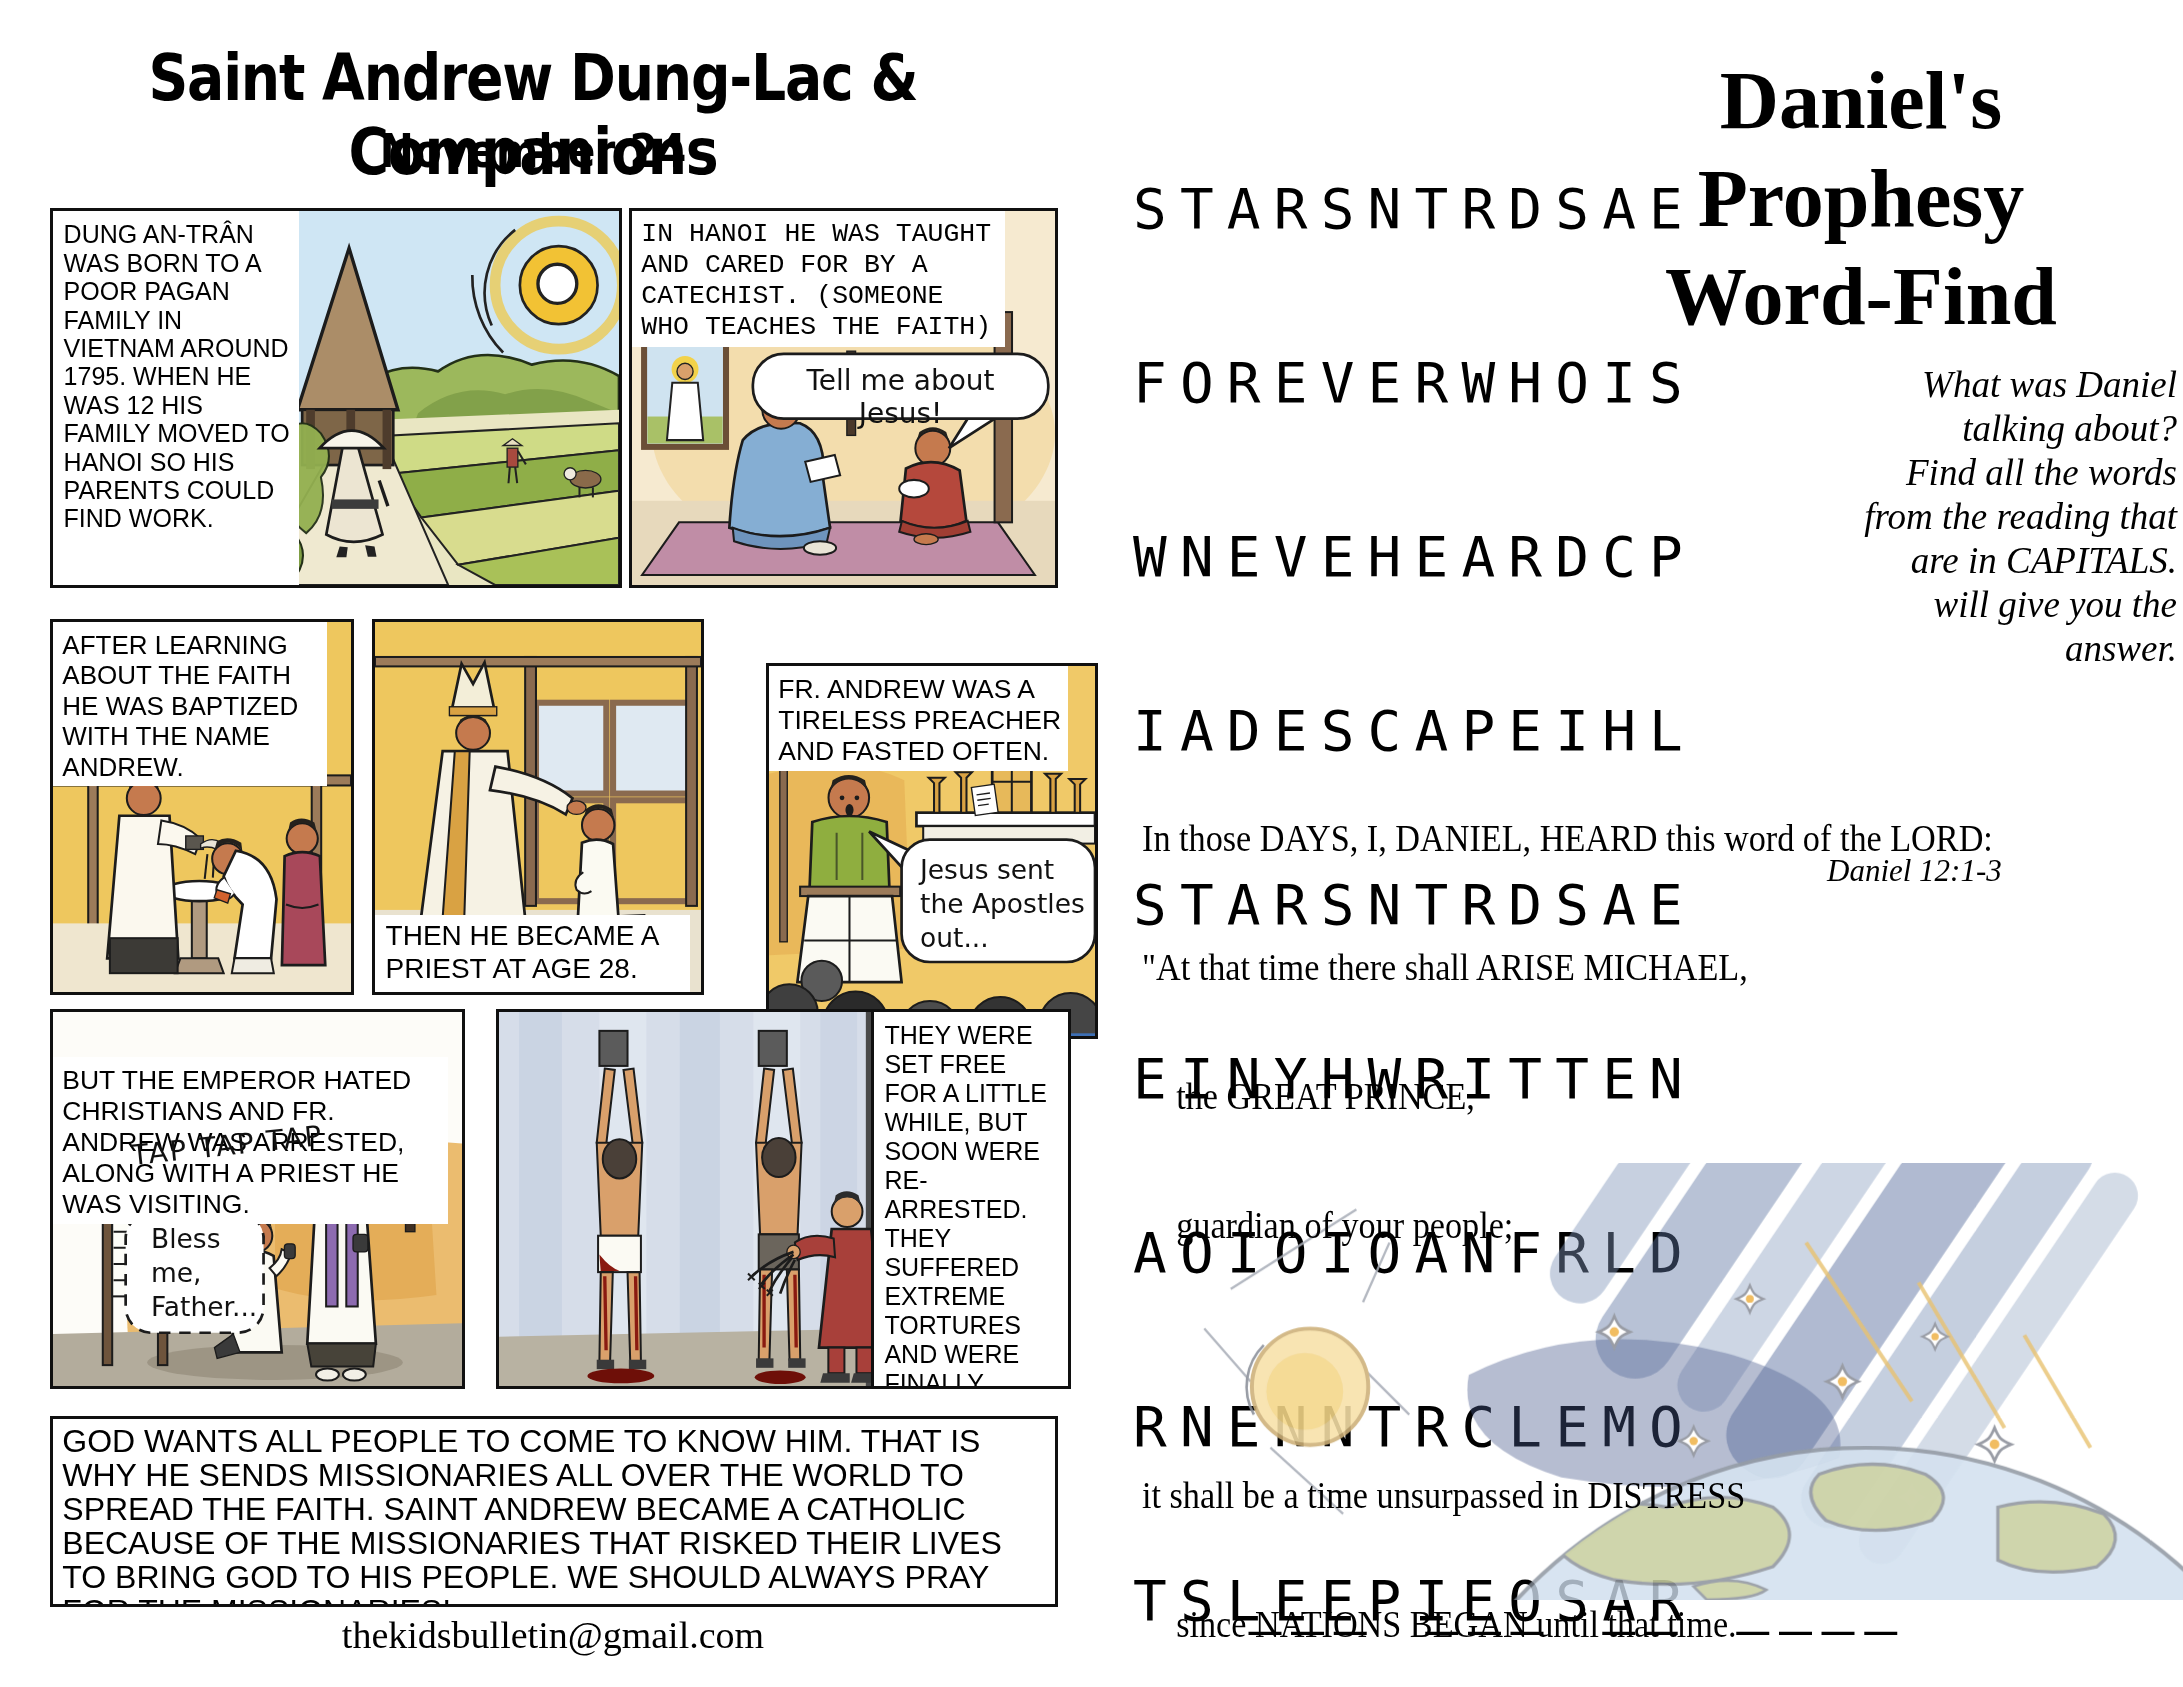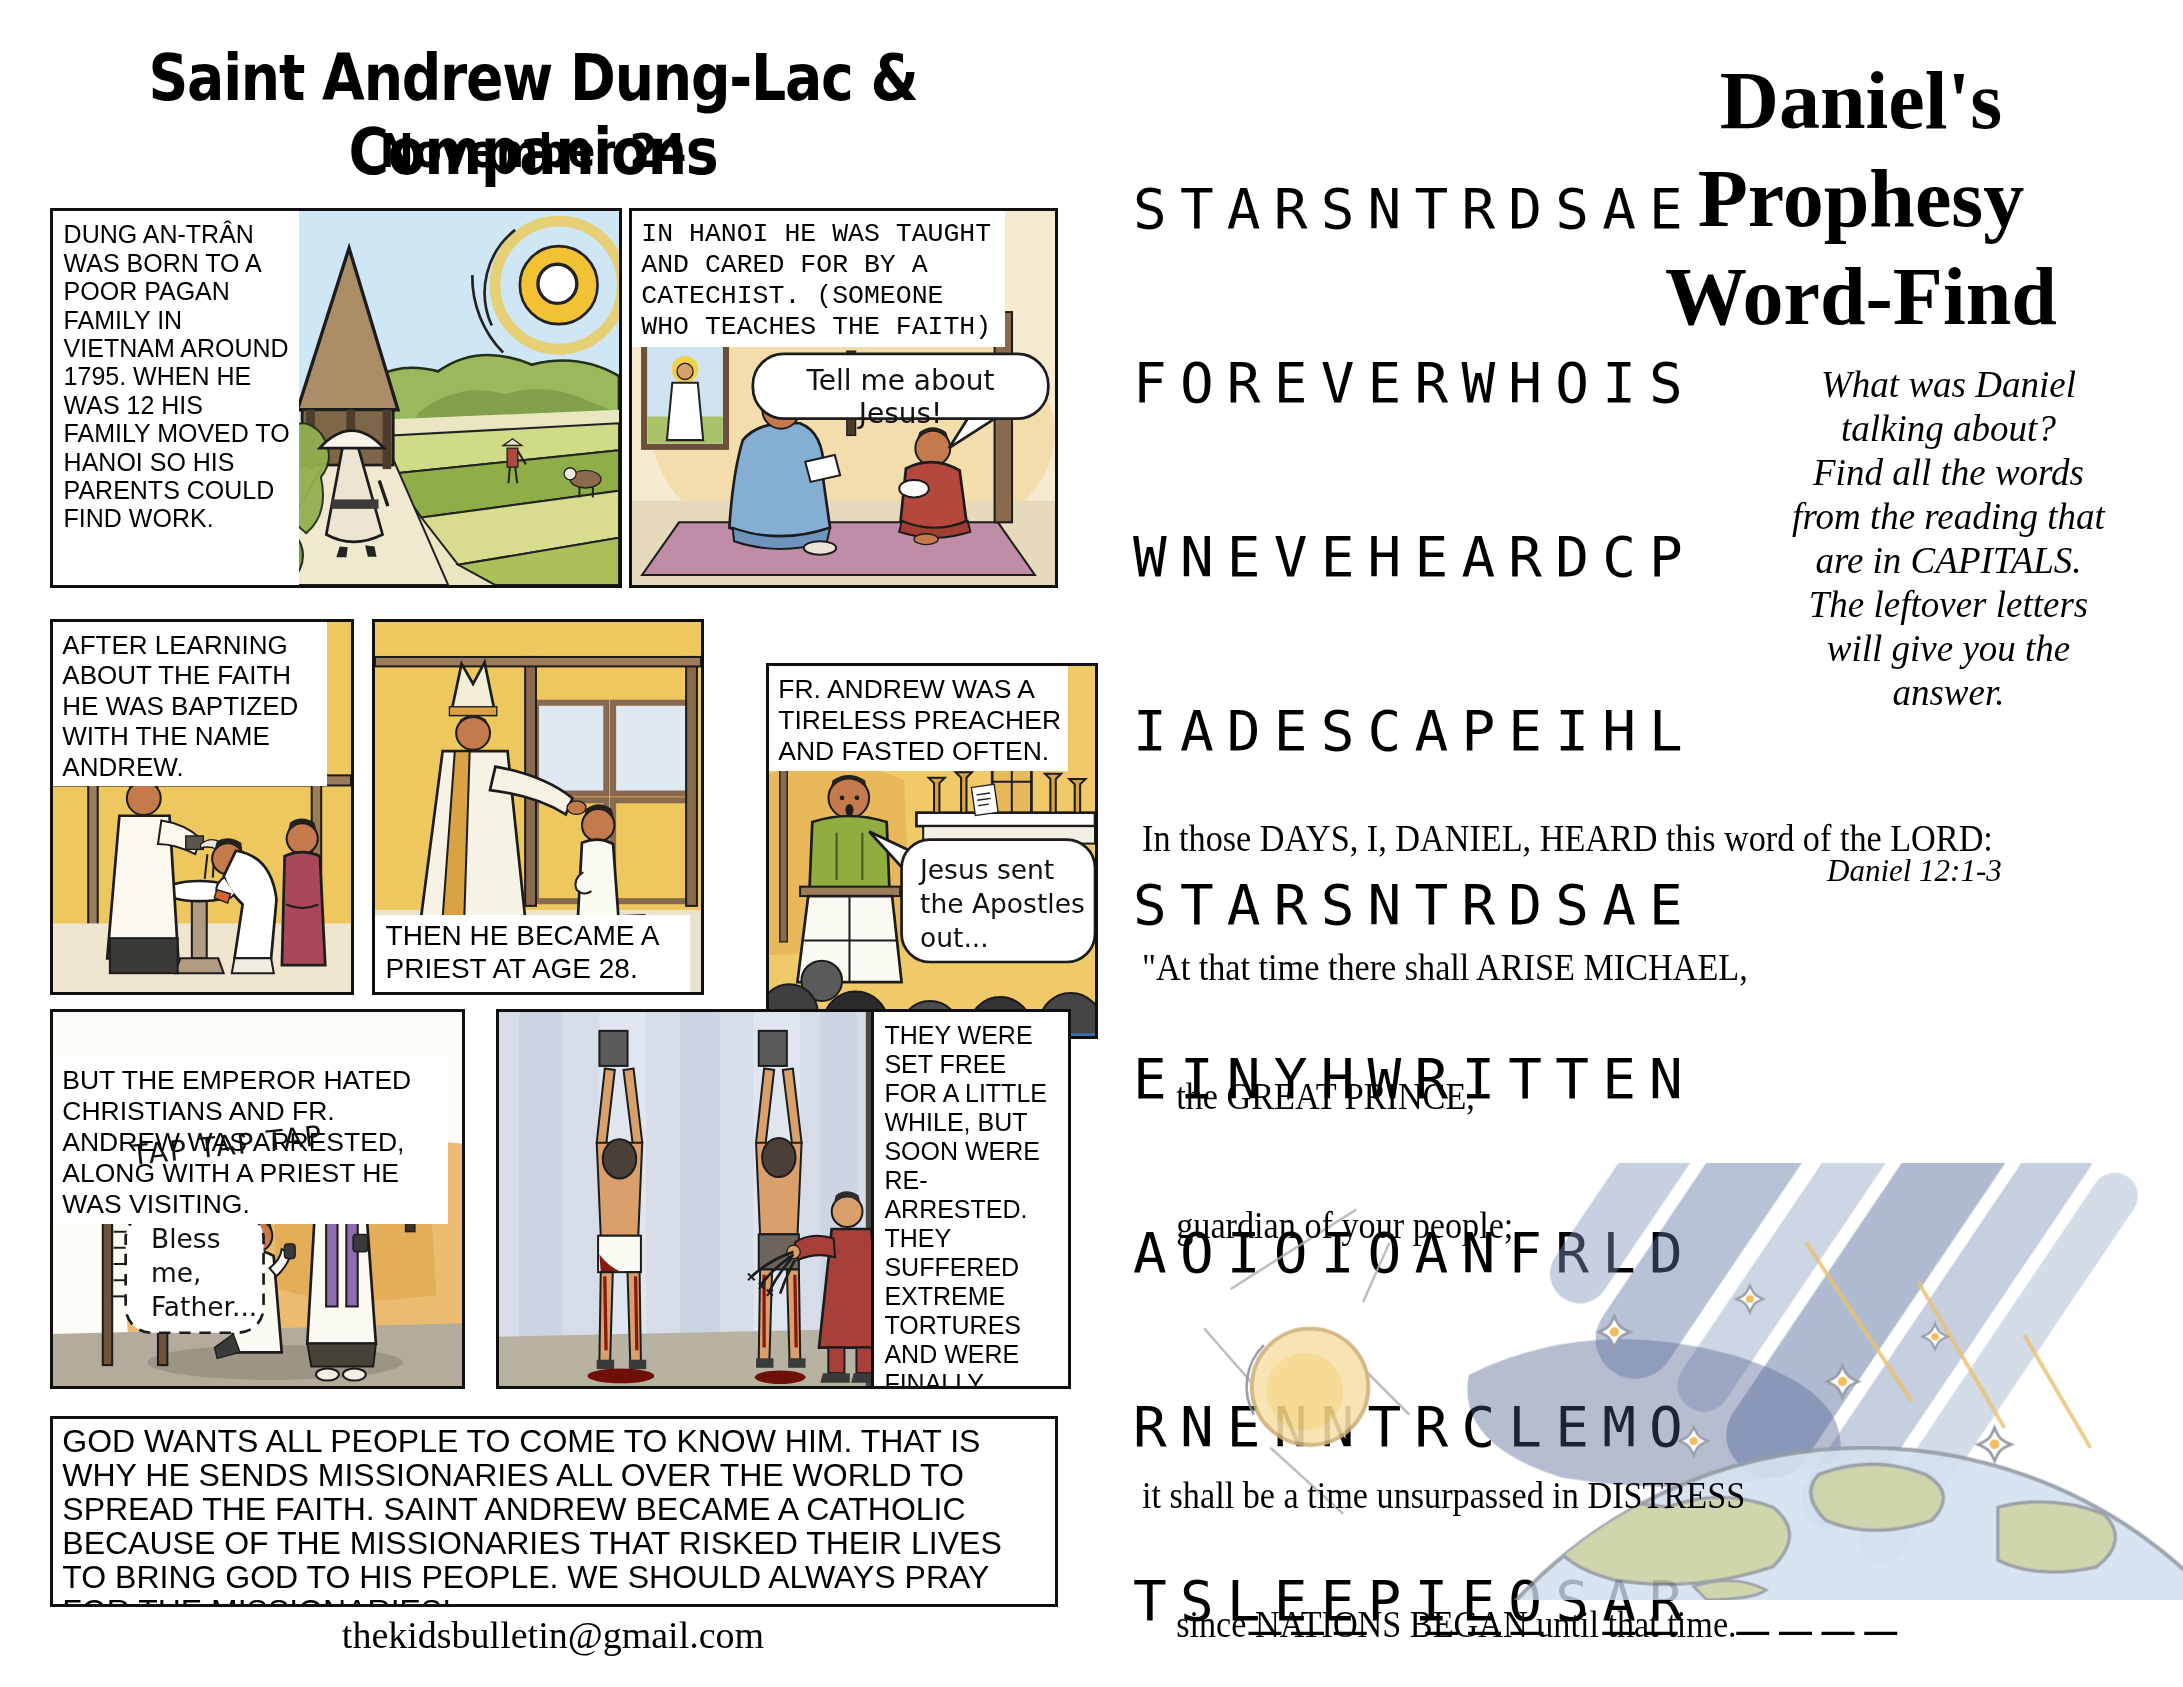--- a/index.html
+++ b/index.html
@@ -22,21 +22,21 @@
   .bottom-box{left:50px;top:1416px;width:1002px;height:185px;}
   .bottom-text{position:absolute;left:9.3px;top:5.3px;width:973px;
     font-size:32px;line-height:34px;font-family:"Liberation Sans",sans-serif;}
   .email{left:50px;top:1613px;width:1006px;text-align:center;
     font-family:"Liberation Serif",serif;font-size:38px;}
   
   .grid{left:1133px;top:64px;font-family:"DejaVu Sans Mono",monospace;
     font-size:56px;line-height:58px;letter-spacing:13.2px;white-space:pre;}
   .pz-title{left:1626px;top:52px;width:470px;text-align:center;
     font-family:"Liberation Serif",serif;font-weight:bold;font-size:82px;line-height:98px;}
-  .pz-instr{left:1720px;top:363px;width:457px;text-align:center;
+  .pz-instr{left:1720px;top:363px;width:457px;text-align:right;
     font-family:"Liberation Serif",serif;font-style:italic;font-size:37px;line-height:44px;}
   .reading{left:1142px;top:728px;width:1164px;font-family:"Liberation Serif",serif;
     font-size:38px;transform:scaleX(.9);transform-origin:left top;white-space:pre;}
   .rl{height:41px;}
   .gap{height:53px;}
   .citation{left:1827px;top:853px;font-family:"Liberation Serif",serif;
     font-style:italic;font-size:31px;}
   .blanks{left:1249px;top:1569px;font-family:"Liberation Serif",serif;
     font-size:64px;letter-spacing:10.6px;}
   .blanks span{margin-right:49px;}
@@ -424,21 +424,20 @@
   <div>Prophesy</div>
   <div>Word-Find</div>
 </div>
 
 <div class="abs pz-instr">
   <div>What was Daniel</div>
   <div>talking about?</div>
   <div>Find all the words</div>
   <div>from the reading that</div>
   <div>are in CAPITALS.</div>
-  <div>The leftover letters</div>
   <div>will give you the</div>
   <div>answer.</div>
 </div>
 
 <svg class="abs sky-art" viewBox="0 0 1500 660">
   <defs>
     <g id="star4">
       <path d="M0,-24 C6,-9 9,-6 24,0 C9,6 6,9 0,24 C-6,9 -9,6 -24,0 C-9,-6 -6,-9 0,-24 Z" fill="#ffffff" stroke="#8b8f99" stroke-width="4"></path>
       <circle r="7" fill="#f0b44c"></circle>
     </g>

